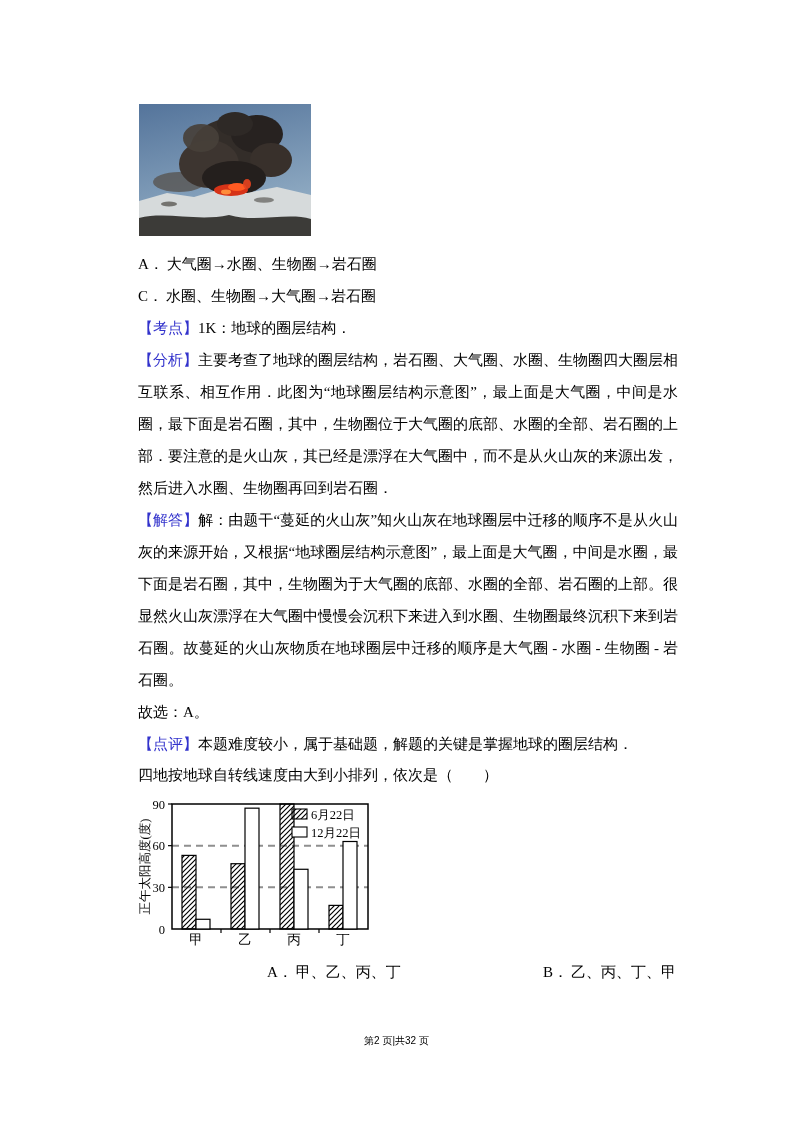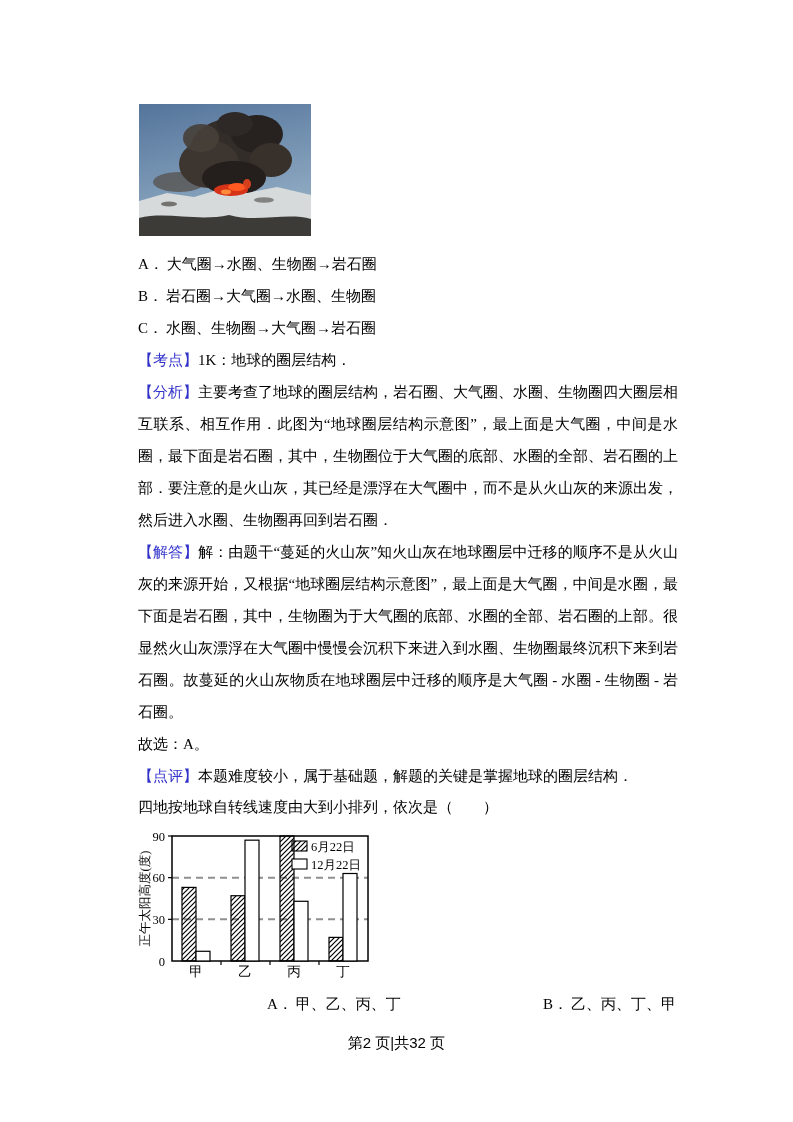--- a/index.html
+++ b/index.html
@@ -17,21 +17,21 @@
   .line{margin-left:26px;height:32px;line-height:32px;white-space:nowrap;}
   .blue{color:#3333cc;}
   .q3line1{height:32px;line-height:32px;white-space:nowrap;}
   .q3num{margin-right:5px;}
   .q3line2{margin-left:26px;height:30px;line-height:30px;white-space:nowrap;}
   .chart{margin:4px 0 0 24px;line-height:0;}
   .q3opts{display:flex;margin:8px 0 0 26px;height:32px;line-height:32px;justify-content:flex-end;}
   .q3opts .o1{width:276px;}
   .q3opts .lab{margin-right:3px;}
   .footer{position:absolute;left:0;top:1034px;width:793px;text-align:center;
-          font-size:15px;font-family:"Liberation Sans","DejaVu Sans",sans-serif;}
+          font-size:10px;font-family:"Liberation Sans","DejaVu Sans",sans-serif;}
 </style>
 </head>
 <body>
 
 <div class="page">
   <div class="flow">
 
     <div class="volcano">
       <svg width="172" height="132" viewBox="0 0 172 132">
         <defs>
@@ -55,21 +55,20 @@
         <ellipse cx="125" cy="96" rx="10" ry="2.8" fill="#4a4742" opacity="0.6"></ellipse>
         <ellipse cx="92" cy="86" rx="17" ry="6" fill="#d63318"></ellipse>
         <ellipse cx="98" cy="83" rx="9" ry="4" fill="#ff5a22"></ellipse>
         <ellipse cx="87" cy="88" rx="5" ry="2.4" fill="#ff8c3a"></ellipse>
         <ellipse cx="108" cy="80" rx="4" ry="5" fill="#e8431f" opacity="0.9"></ellipse>
       </svg>
     </div>
 
     <div class="opts">
       <div class="opt"><span class="lab">A．</span><span>大气圈→水圈、生物圈→岩石圈</span></div>
-      <div class="opt"><span class="lab">B．</span><span>岩石圈→大气圈→水圈、生物圈</span></div>
       <div class="opt"><span class="lab">C．</span><span>水圈、生物圈→大气圈→岩石圈</span></div>
     </div>
 
     <p class="para"><span class="blue">【考点】</span><span>1K：地球的圈层结构．</span></p>
 
     <p class="para"><span class="blue">【分析】</span><span>主要考查了地球的圈层结构，岩石圈、大气圈、水圈、生物圈四大圈层相互联系、相互作用．此图为“地球圈层结构示意图”，最上面是大气圈，中间是水圈，最下面是岩石圈，其中，生物圈位于大气圈的底部、水圈的全部、岩石圈的上部．要注意的是火山灰，其已经是漂浮在大气圈中，而不是从火山灰的来源出发，然后进入水圈、生物圈再回到岩石圈．</span></p>
 
     <p class="para"><span class="blue">【解答】</span><span>解：由题干“蔓延的火山灰”知火山灰在地球圈层中迁移的顺序不是从火山灰的来源开始，又根据“地球圈层结构示意图”，最上面是大气圈，中间是水圈，最下面是岩石圈，其中，生物圈为于大气圈的底部、水圈的全部、岩石圈的上部。很显然火山灰漂浮在大气圈中慢慢会沉积下来进入到水圈、生物圈最终沉积下来到岩石圈。故蔓延的火山灰物质在地球圈层中迁移的顺序是大气圈 - 水圈 - 生物圈 - 岩石圈。</span></p>
 
     <div class="line">故选：A。</div>

